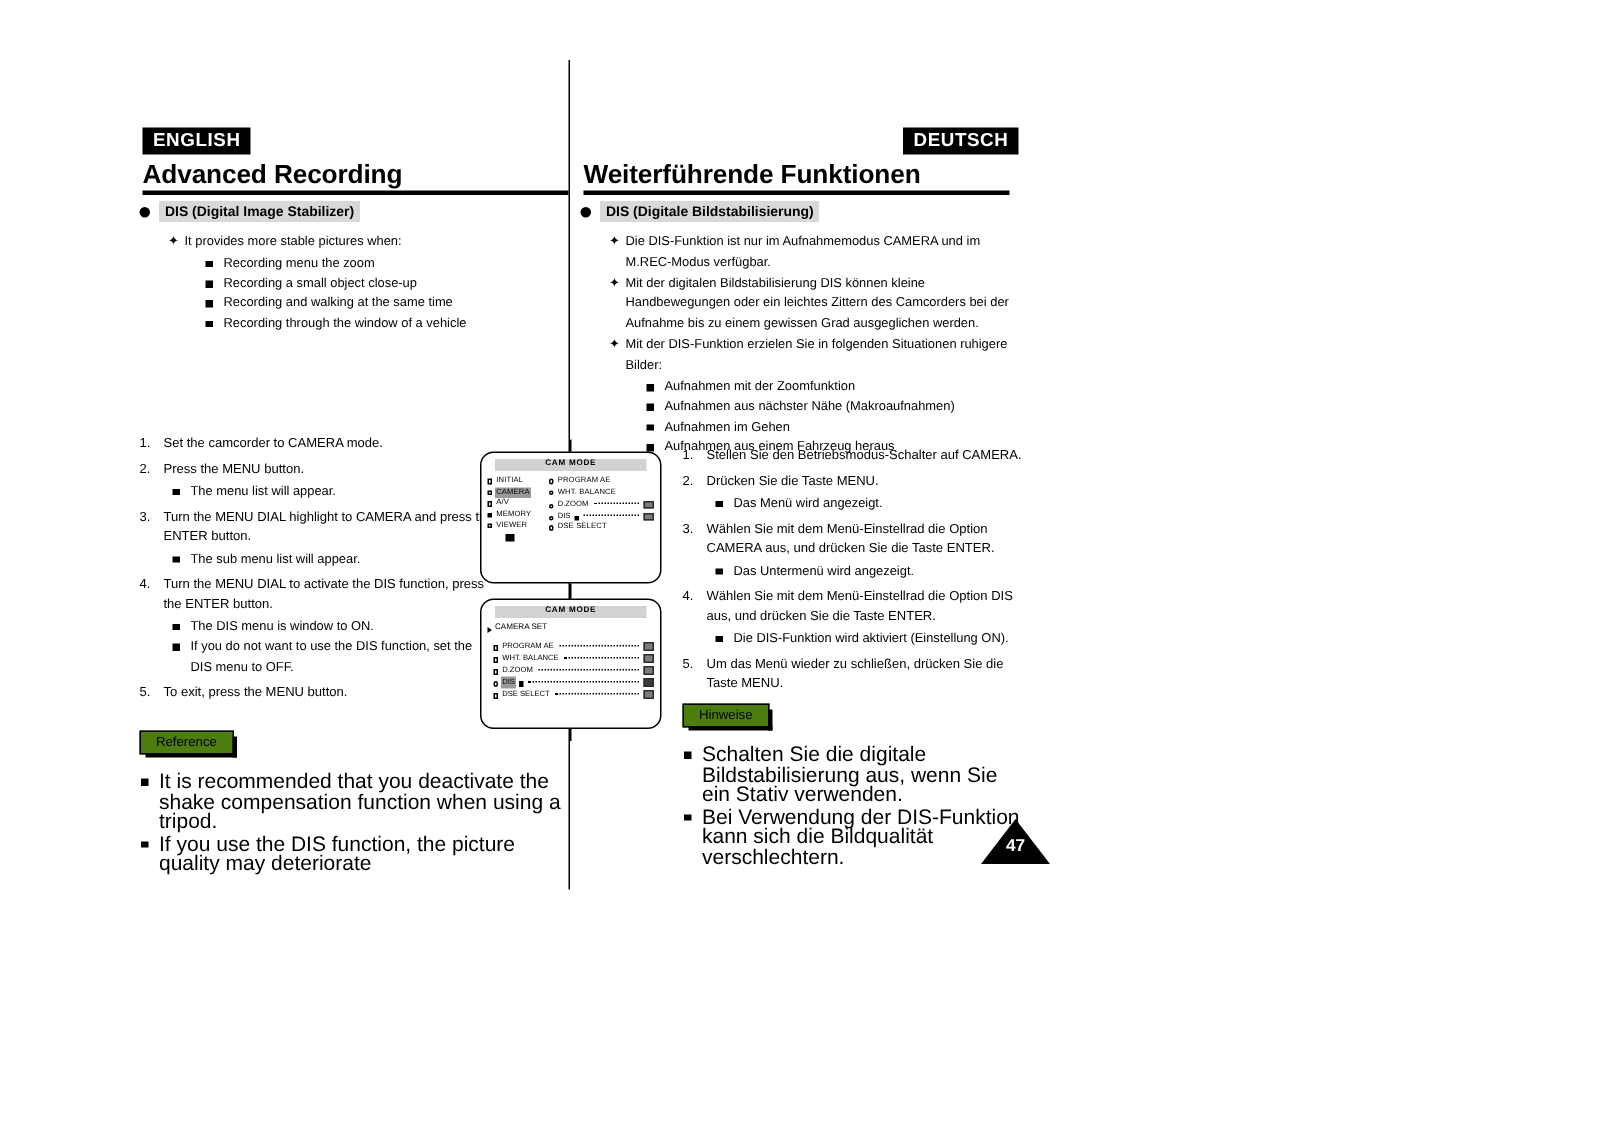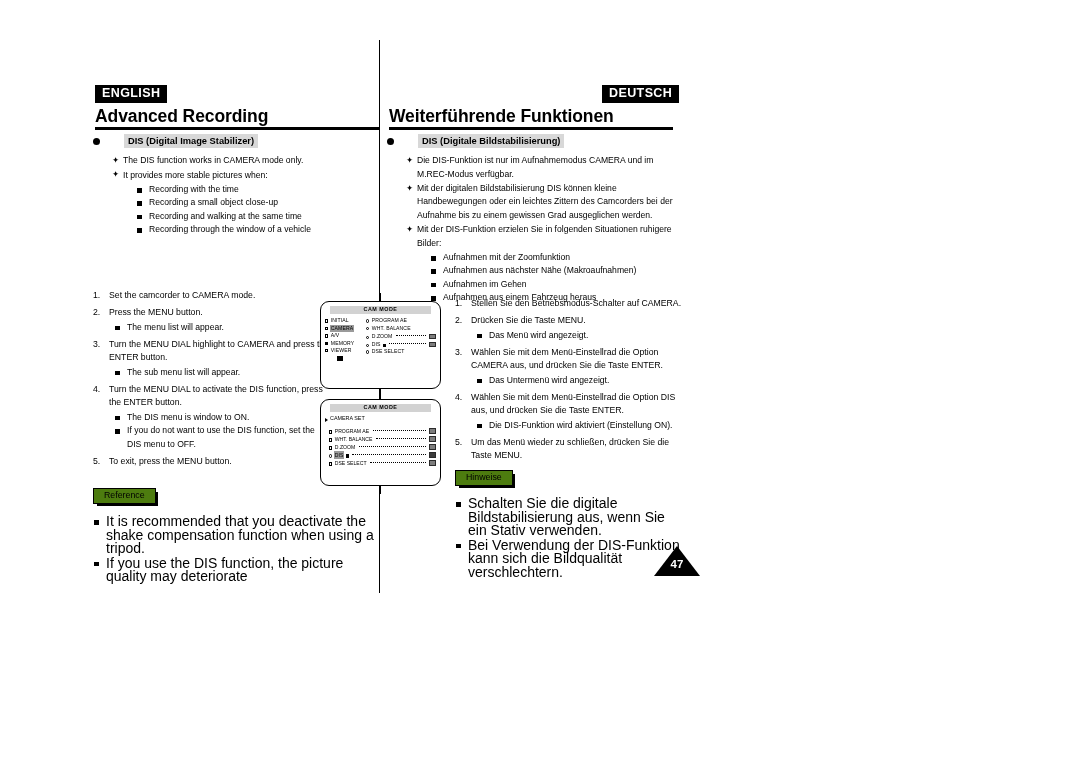--- a/index.html
+++ b/index.html
@@ -71,21 +71,21 @@
     top: 134px;
     width: 286px;
   }
   #col-en { left: 93px; }
   #col-de { left: 387px; }
 
   
   .sec-head {
     display: flex;
     align-items: center;
-    gap: 24px;
+    gap: 6px;
     margin-bottom: 6px;
   }
   .sec-dot {
     width: 7px; height: 7px;
     border-radius: 50%;
     background: #000;
     flex: none;
   }
   .sec-title {
     background: #d8d8d8;
@@ -376,25 +376,24 @@
   <div class="chapter-title" id="title-de">Weiterführende Funktionen</div>
   <div class="title-rule" id="rule-en"></div>
   <div class="title-rule" id="rule-de"></div>
 
   <div class="col" id="col-en">
     <div class="sec-head">
       <span class="sec-dot"></span>
       <span class="sec-title">DIS (Digital Image Stabilizer)</span>
     </div>
     <ul class="lvl1">
-      <li>The DIS function works in CAMERA mode only.</li>
       <li>
         <span>It provides more stable pictures when:</span>
         <ul class="lvl2">
-          <li>Recording with the time</li>
+          <li>Recording menu the zoom</li>
           <li>Recording a small object close-up</li>
           <li>Recording and walking at the same time</li>
           <li>Recording through the window of a vehicle</li>
         </ul>
       </li>
     </ul>
   </div>
 
   <ol class="steps" id="steps-en">
     <li>

